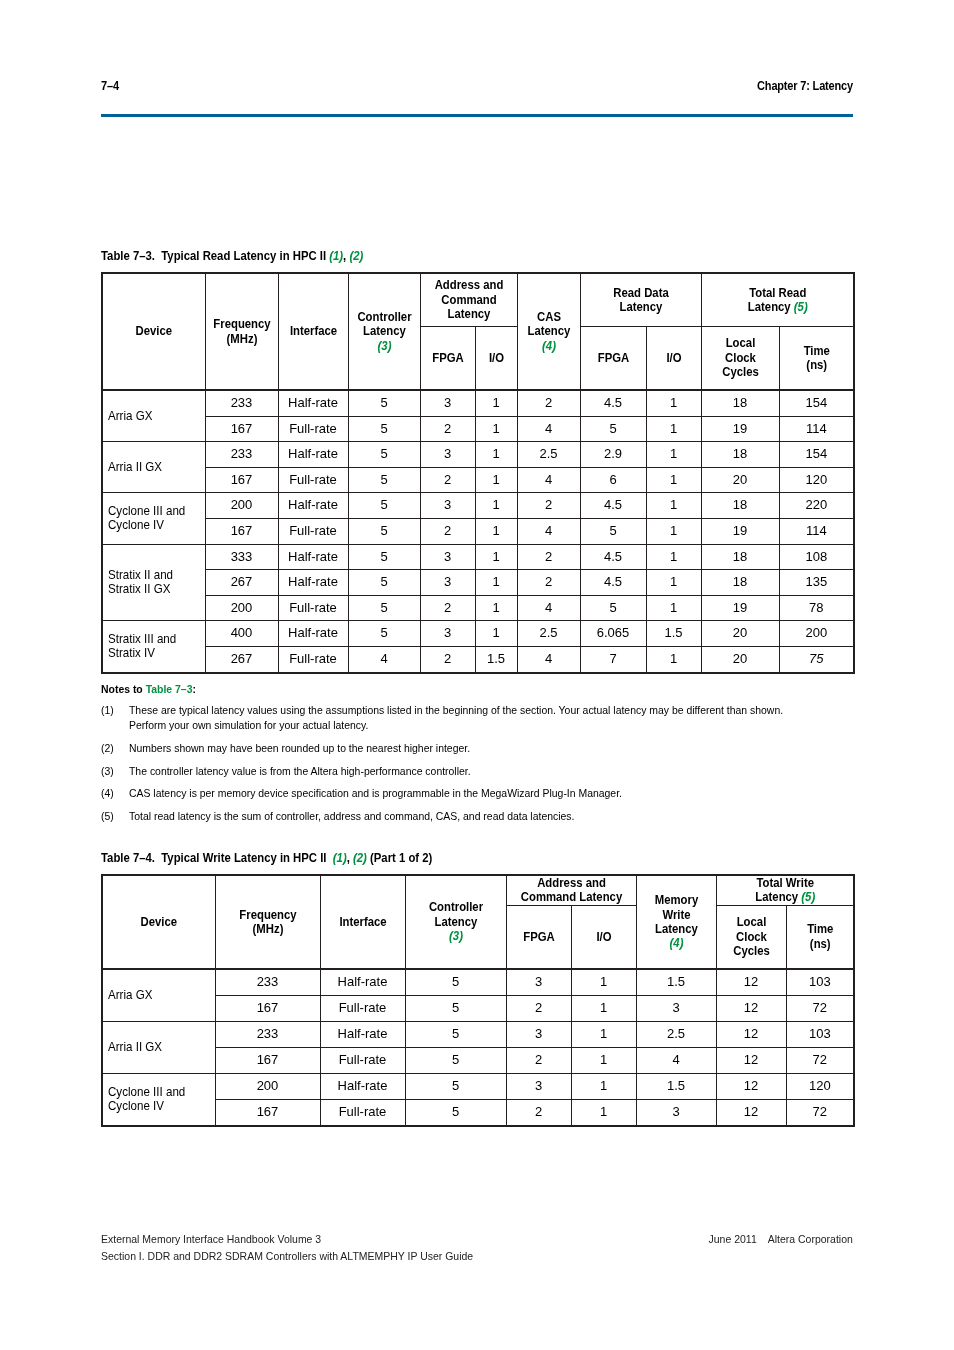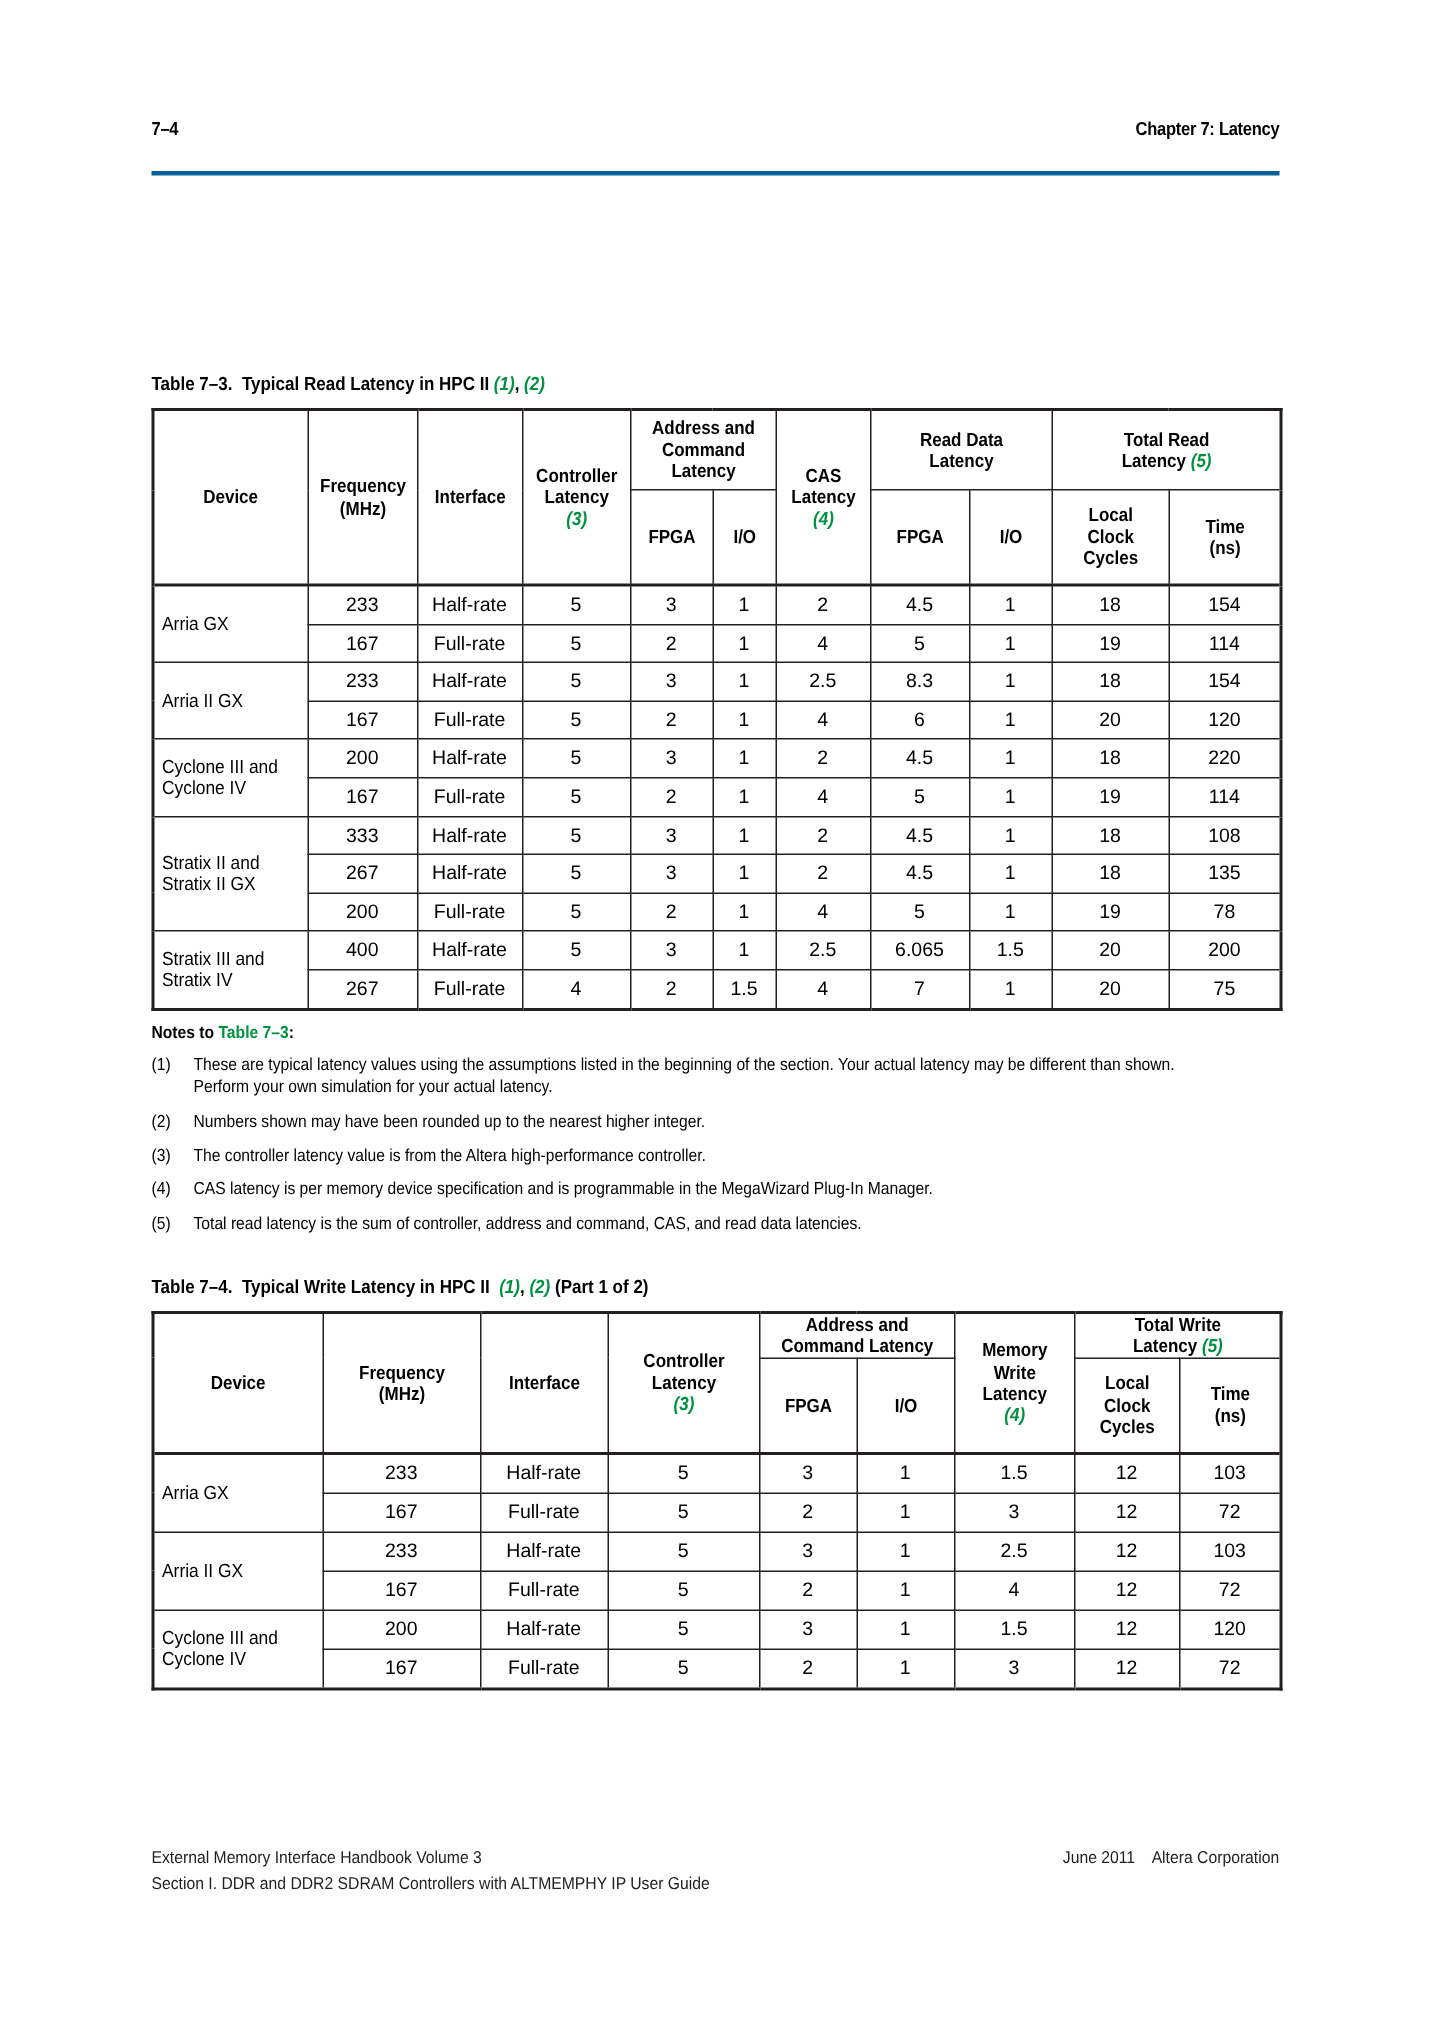--- a/index.html
+++ b/index.html
@@ -307,21 +307,21 @@
         <tr>
           <td class="dev t-outer-left" rowspan="2">
             <span class="dl">Arria II GX</span>
           </td>
           <td class="num" style="height: 24.6px;">233</td>
           <td class="num" style="height: 24.6px;">Half-rate</td>
           <td class="num" style="height: 24.6px;">5</td>
           <td class="num" style="height: 24.6px;">3</td>
           <td class="num" style="height: 24.6px;">1</td>
           <td class="num" style="height: 24.6px;">2.5</td>
-          <td class="num" style="height: 24.6px;">8.3</td>
+          <td class="num" style="height: 24.6px;">2.9</td>
           <td class="num" style="height: 24.6px;">1</td>
           <td class="num" style="height: 24.6px;">18</td>
           <td class="num t-outer-right" style="height: 24.6px;">154</td>
         </tr>
         <tr>
           <td class="num" style="height: 24.6px;">167</td>
           <td class="num" style="height: 24.6px;">Full-rate</td>
           <td class="num" style="height: 24.6px;">5</td>
           <td class="num" style="height: 24.6px;">2</td>
           <td class="num" style="height: 24.6px;">1</td>
@@ -418,21 +418,21 @@
         <tr>
           <td class="num t-outer-bottom" style="height: 24.6px;">267</td>
           <td class="num t-outer-bottom" style="height: 24.6px;">Full-rate</td>
           <td class="num t-outer-bottom" style="height: 24.6px;">4</td>
           <td class="num t-outer-bottom" style="height: 24.6px;">2</td>
           <td class="num t-outer-bottom" style="height: 24.6px;">1.5</td>
           <td class="num t-outer-bottom" style="height: 24.6px;">4</td>
           <td class="num t-outer-bottom" style="height: 24.6px;">7</td>
           <td class="num t-outer-bottom" style="height: 24.6px;">1</td>
           <td class="num t-outer-bottom" style="height: 24.6px;">20</td>
-          <td class="num t-outer-right t-outer-bottom" style="height: 24.6px;">75</td>
+          <td class="num t-outer-right t-outer-bottom" style="height: 24.6px; font-style: italic;">75</td>
         </tr>
       </tbody>
   </table>
 
   <div class="notes" id="notes-read" style="left:101px; top:682px;">
     <div class="nhead"><span>Notes to </span><span class="grn">Table 7–3</span><span>:</span></div>
   <div class="nitem">
         <span class="nnum">(1)</span>
         <span class="ntext">These are typical latency values using the assumptions listed in the beginning of the section. Your actual latency may be different than shown. Perform your own simulation for your actual latency.</span>
       </div>

